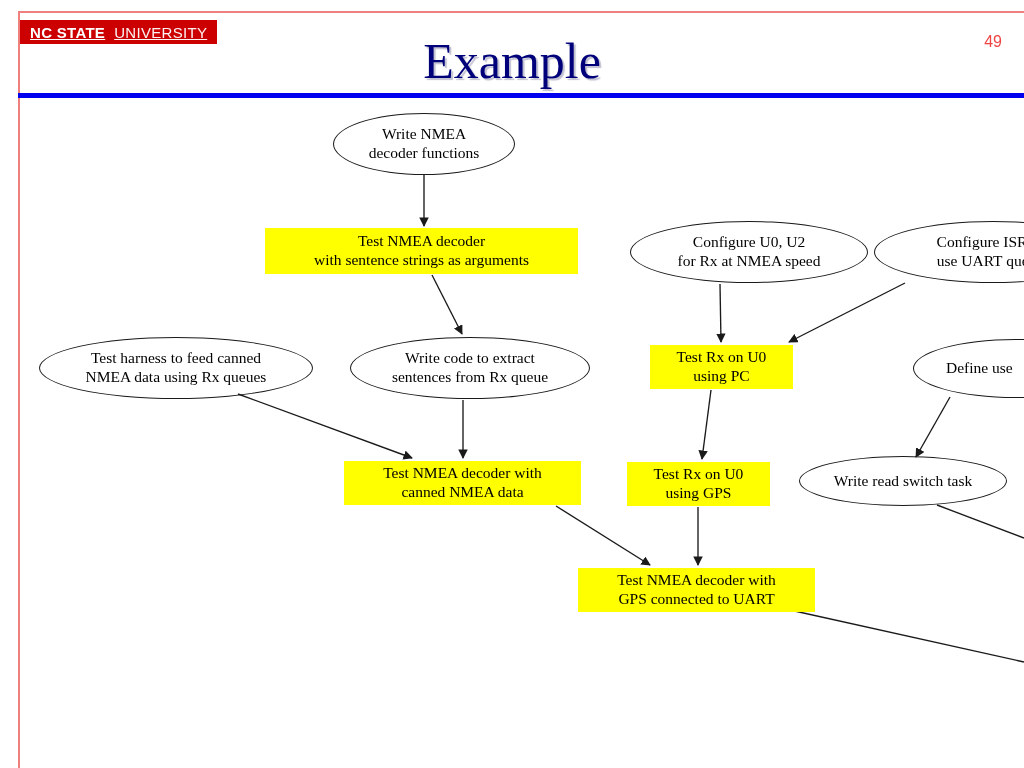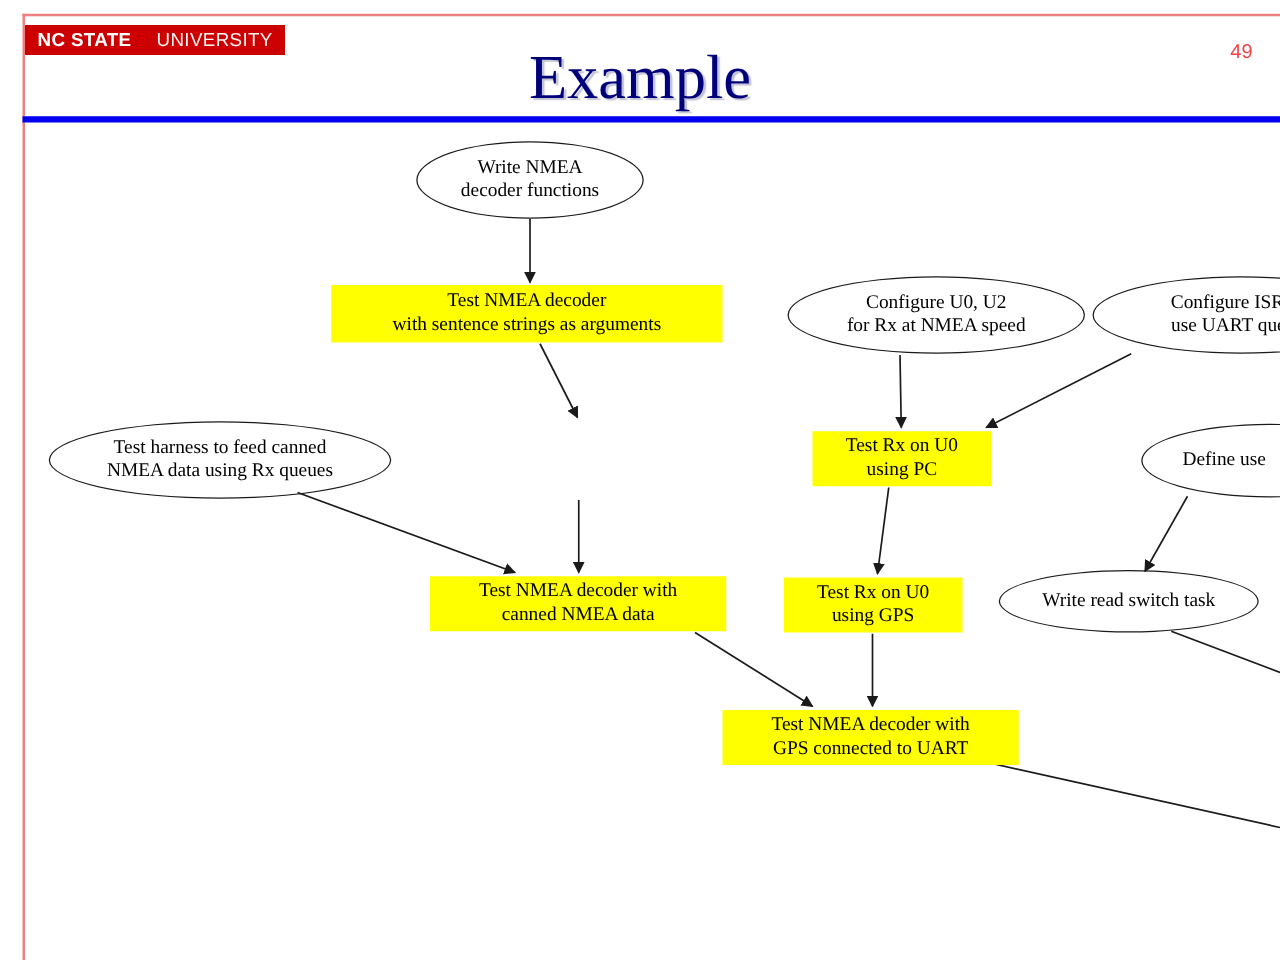--- a/index.html
+++ b/index.html
@@ -48,23 +48,24 @@
     height: 24px;
     background: #cc0000;
     color: #ffffff;
     font-family: "Liberation Sans", sans-serif;
     font-size: 15px;
     letter-spacing: 0.3px;
     display: flex;
     align-items: center;
     padding: 0 10px 0 10px;
     box-sizing: border-box;
+    text-decoration: underline;
   }
   .brand .b1 { font-weight: bold; }
-  .brand .b2 { font-weight: normal; margin-left: 20px; opacity: .95; }
+  .brand .b2 { font-weight: normal; margin-left: 9px; opacity: .95; }
 
   
   .title {
     position: absolute;
     left: 0;
     top: 36px;
     width: 1024px;
     text-align: center;
     font-family: "Liberation Serif", serif;
     font-size: 50px;
@@ -176,20 +177,22 @@
 
   <div class="node ellipse" style="left:630px; top:221px; width:238px; height:62px;">Configure U0, U2
 for Rx at NMEA speed</div>
 
   <div class="node ellipse" style="left:874px; top:221px; width:238px; height:62px;">Configure ISRs to
 use UART queues</div>
 
   <div class="node ellipse" style="left:39px; top:337px; width:274px; height:62px;">Test harness to feed canned
 NMEA data using Rx queues</div>
 
+  <div class="node ellipse" style="left:350px; top:337px; width:240px; height:62px;">Write code to extract
+sentences from Rx queue</div>
 
   <div class="node box" style="left:650px; top:345px; width:143px; height:44px;">Test Rx on U0
 using PC</div>
 
   <div class="node ellipse" style="left:913px; top:339px; width:205px; height:59px; justify-content:flex-start; padding-left:32px;">Define use</div>
 
   <div class="node box" style="left:344px; top:461px; width:237px; height:44px;">Test NMEA decoder with
 canned NMEA data</div>
 
   <div class="node box" style="left:627px; top:462px; width:143px; height:44px;">Test Rx on U0

